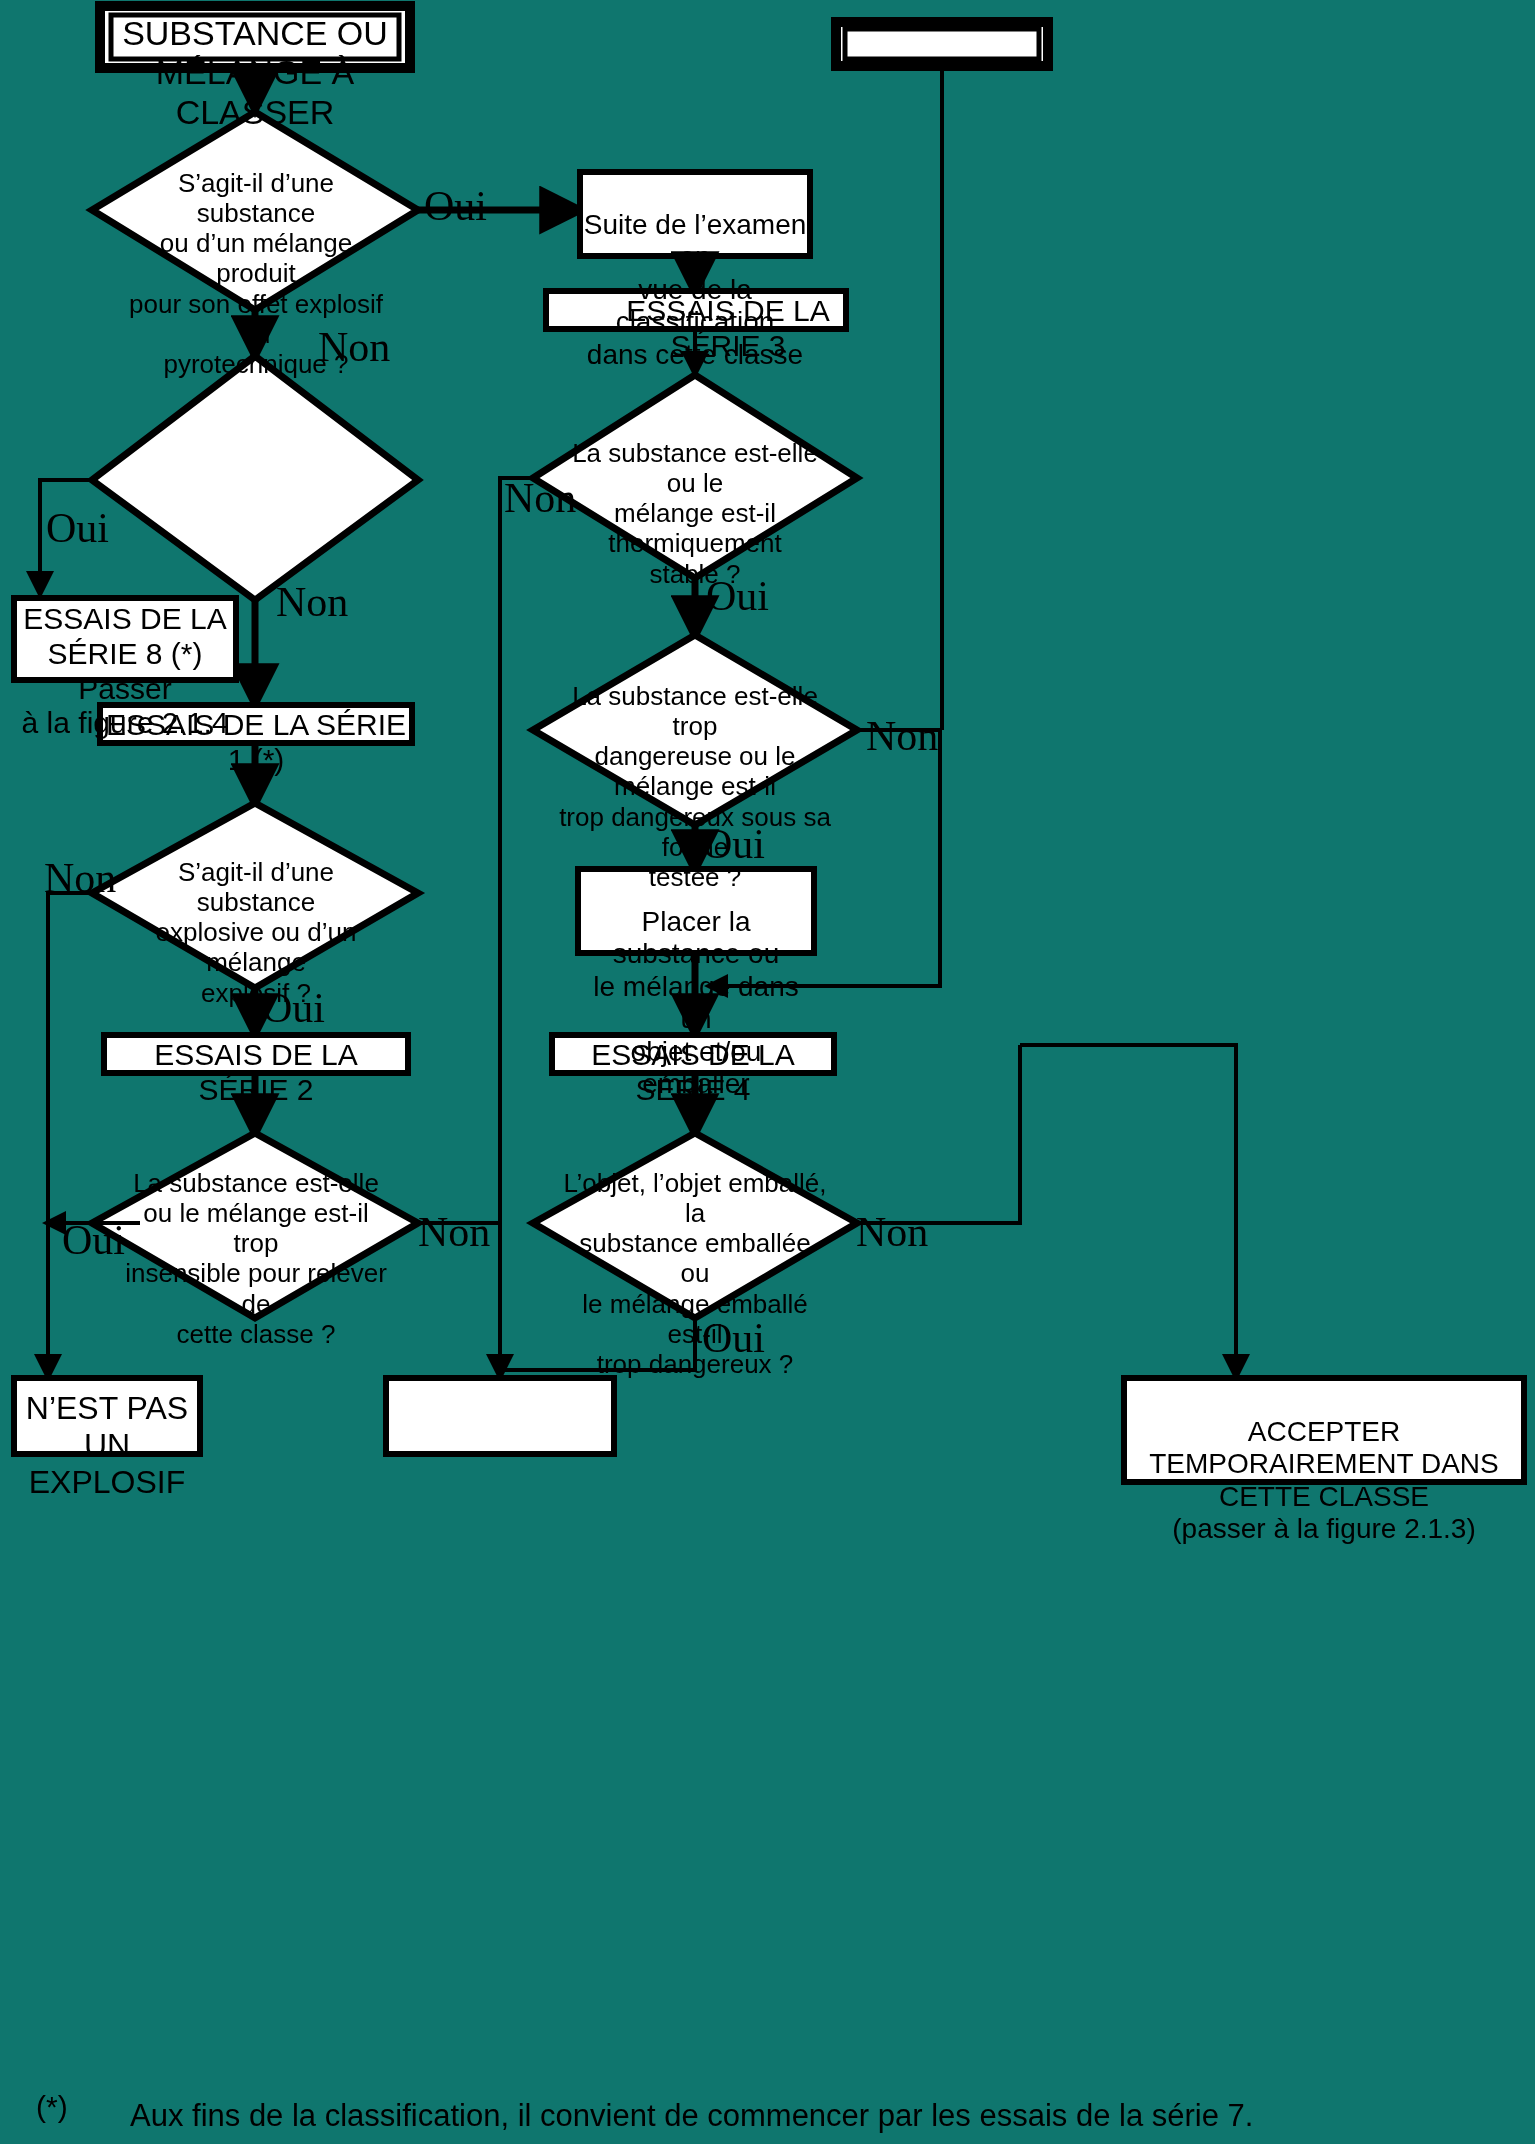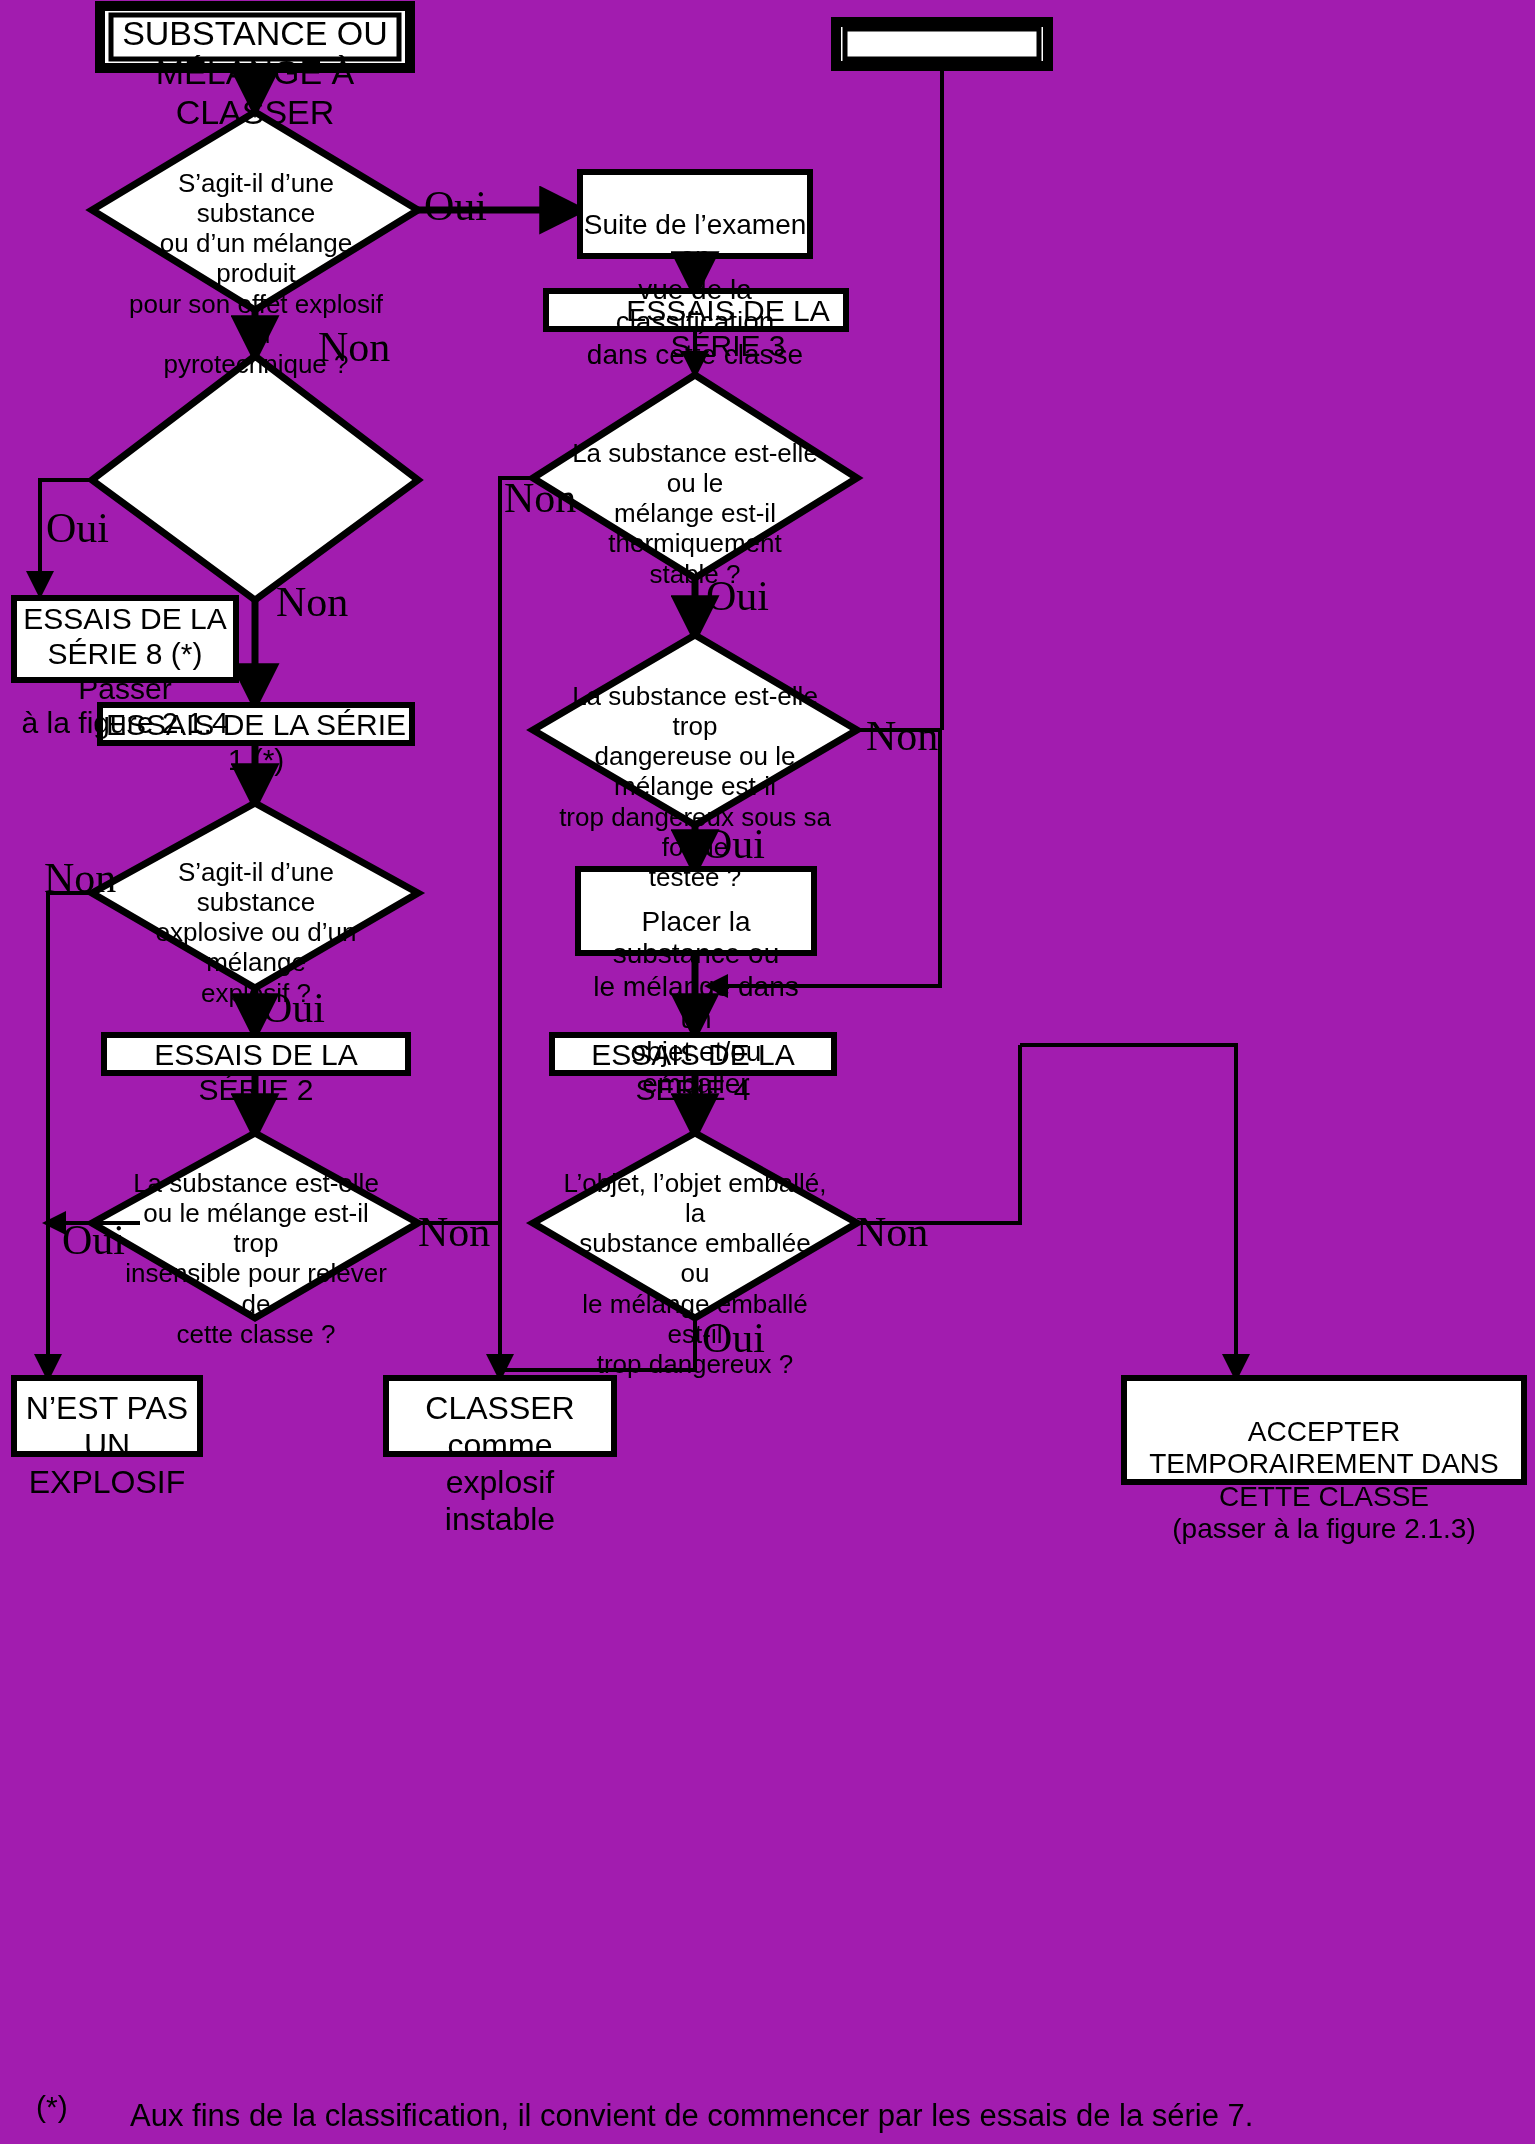--- a/index.html
+++ b/index.html
@@ -1,17 +1,17 @@
 <!DOCTYPE html>
 <html><head>
 <meta charset="utf-8">
 <style>
   html,body{margin:0;padding:0;background:#ffffff;}
   body{width:1535px;height:2144px;font-family:"Liberation Sans",sans-serif;overflow:hidden;}
-  #stage{position:relative;width:1535px;height:2144px;background:#a21caf;}
+  #stage{position:relative;width:1535px;height:2144px;background:#0f766e;}
   svg{position:absolute;left:0;top:0;}
   .edge{stroke:#000;fill:none;}
   .thin{stroke-width:4;}
   .thick{stroke-width:7;}
   .dia{fill:#fff;stroke:#000;stroke-width:7;}
   .bx{fill:#fff;stroke:#000;stroke-width:6;}
   .bx2{fill:#fff;stroke:#000;stroke-width:10;}
   .bxin{fill:#fff;stroke:#000;stroke-width:5;}
 
   .lbl{position:absolute;text-align:center;color:#000;line-height:1.16;
@@ -177,22 +177,20 @@
 le mélange dans un
 objet et/ou emballer</div>
 
   <div class="lbl t30" style="left:554px;top:1038px;width:278px;">ESSAIS DE LA SÉRIE 4</div>
 
   <div class="lbl t26" style="left:562px;top:1168px;width:266px;">L’objet, l’objet emballé, la
 substance emballée ou
 le mélange emballé est-il
 trop dangereux ?</div>
 
-  <div class="lbl t32" style="left:388px;top:1390px;width:224px;">CLASSER comme
-explosif instable</div>
 
   <div class="lbl t28" style="left:1126px;top:1384px;width:396px;">ACCEPTER
 TEMPORAIREMENT DANS
 CETTE CLASSE
 (passer à la figure 2.1.3)</div>
 
   <div class="yn" style="left:424px;top:182px;">Oui</div>
   <div class="yn" style="left:318px;top:323px;">Non</div>
   <div class="yn" style="left:46px;top:504px;">Oui</div>
   <div class="yn" style="left:276px;top:578px;">Non</div>

